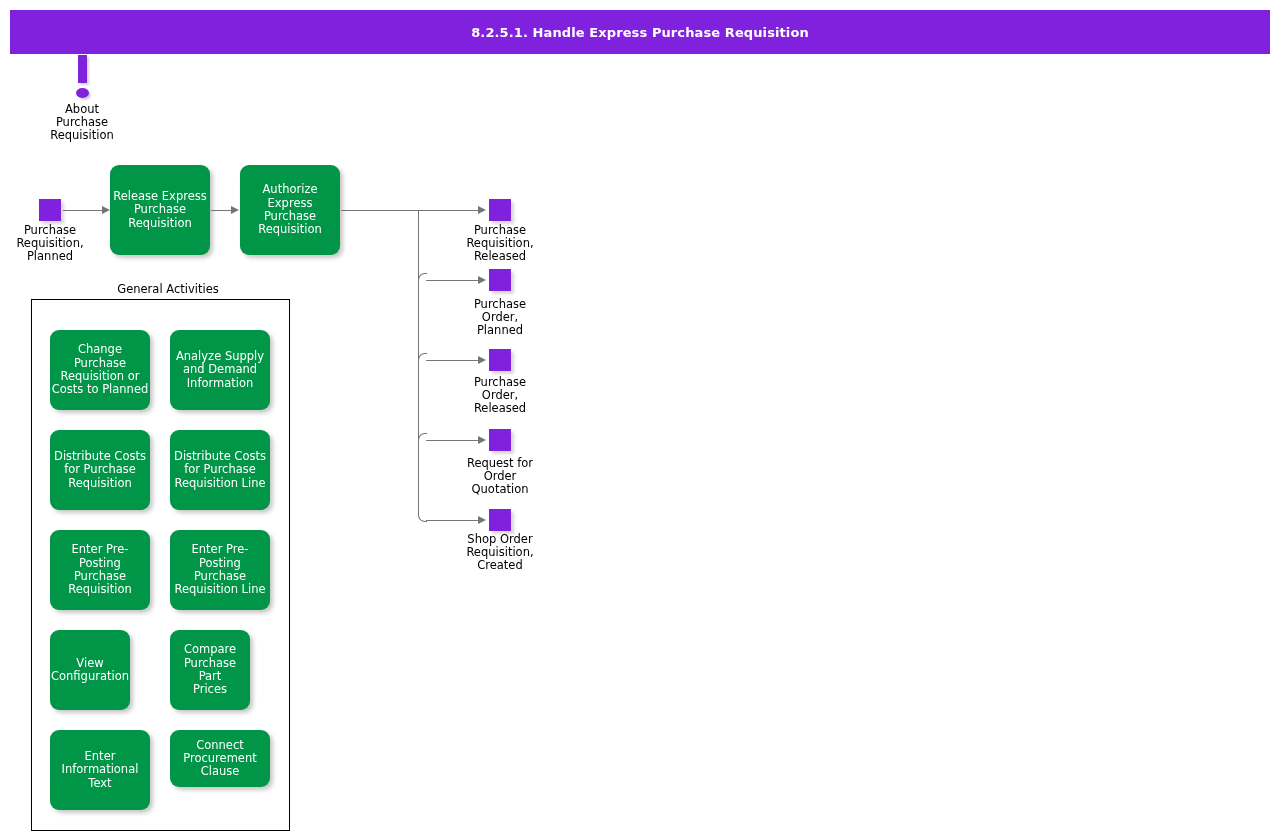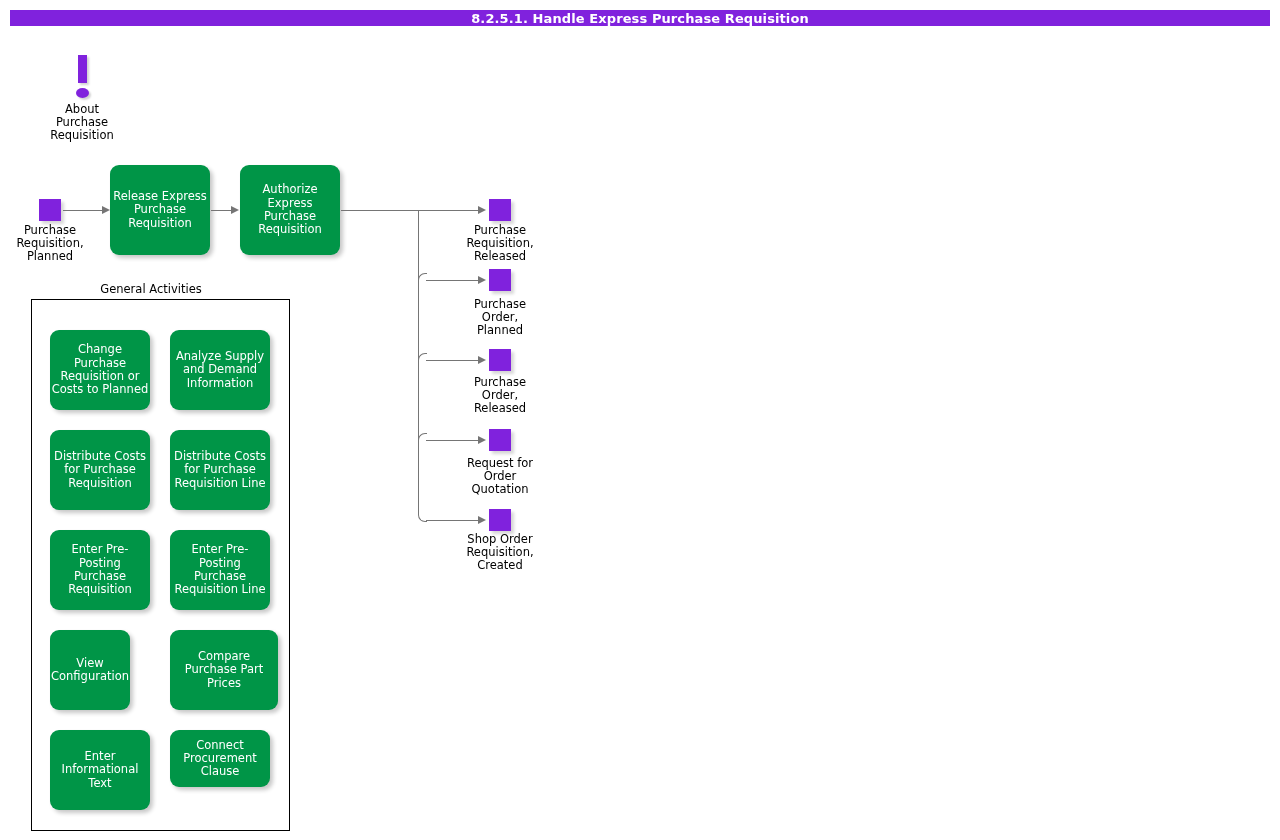--- a/index.html
+++ b/index.html
@@ -15,21 +15,21 @@
     font-family: "DejaVu Sans", sans-serif;
     -webkit-font-smoothing: none;
   }
 
   
   #title-bar {
     position: absolute;
     left: 10px;
     top: 10px;
     width: 1260px;
-    height: 16px;
+    height: 44px;
     background: #8022dd;
     color: #ffffff;
     font-size: 13px;
     font-weight: bold;
     display: flex;
     align-items: center;
     justify-content: center;
     letter-spacing: 0.1px;
   }
 
@@ -143,21 +143,21 @@
     position: absolute;
     border-left: 1px solid #757575;
     border-top: 1px solid #757575;
     border-top-left-radius: 7px;
     background: transparent;
   }
 
   
   #general-activities-title {
     position: absolute;
-    left: 21px;
+    left: 38px;
     top: 282px;
     width: 260px;
     text-align: center;
     font-size: 11.5px;
     color: #000;
   }
   #general-activities-panel {
     position: absolute;
     left: 31px;
     top: 299px;
@@ -269,21 +269,21 @@
 Posting
 Purchase
 Requisition</div>
 <div class="activity" style="left:170px; top:530px; width:100px; height:80px;">Enter Pre-
 Posting
 Purchase
 Requisition Line</div>
 
 <div class="activity" style="left:50px; top:630px; width:80px; height:80px;">View
 Configuration</div>
-<div class="activity" style="left:170px; top:630px; width:108px; height:80px;">Compare
+<div class="activity" style="left:170px; top:630px; width:80px; height:80px;">Compare
 Purchase Part
 Prices</div>
 
 <div class="activity" style="left:50px; top:730px; width:100px; height:80px;">Enter
 Informational
 Text</div>
 <div class="activity" style="left:170px; top:730px; width:100px; height:57px;">Connect
 Procurement
 Clause</div>
 

